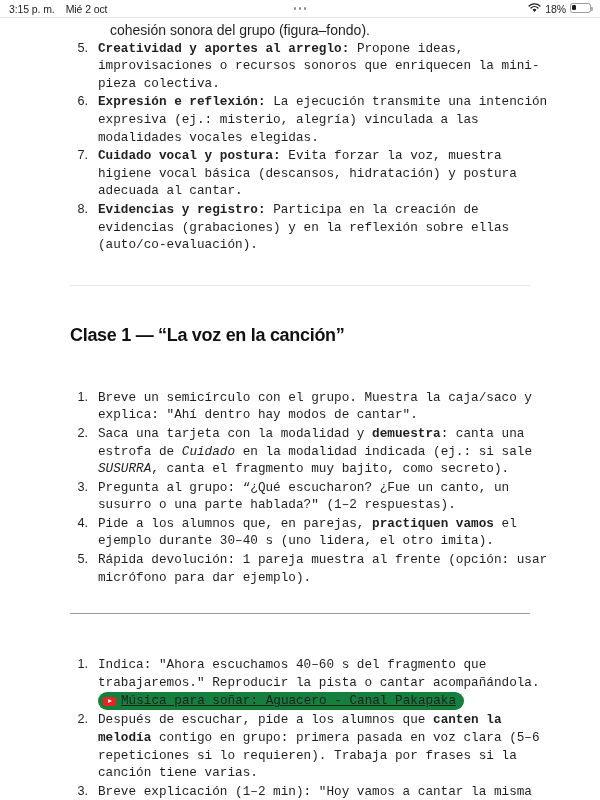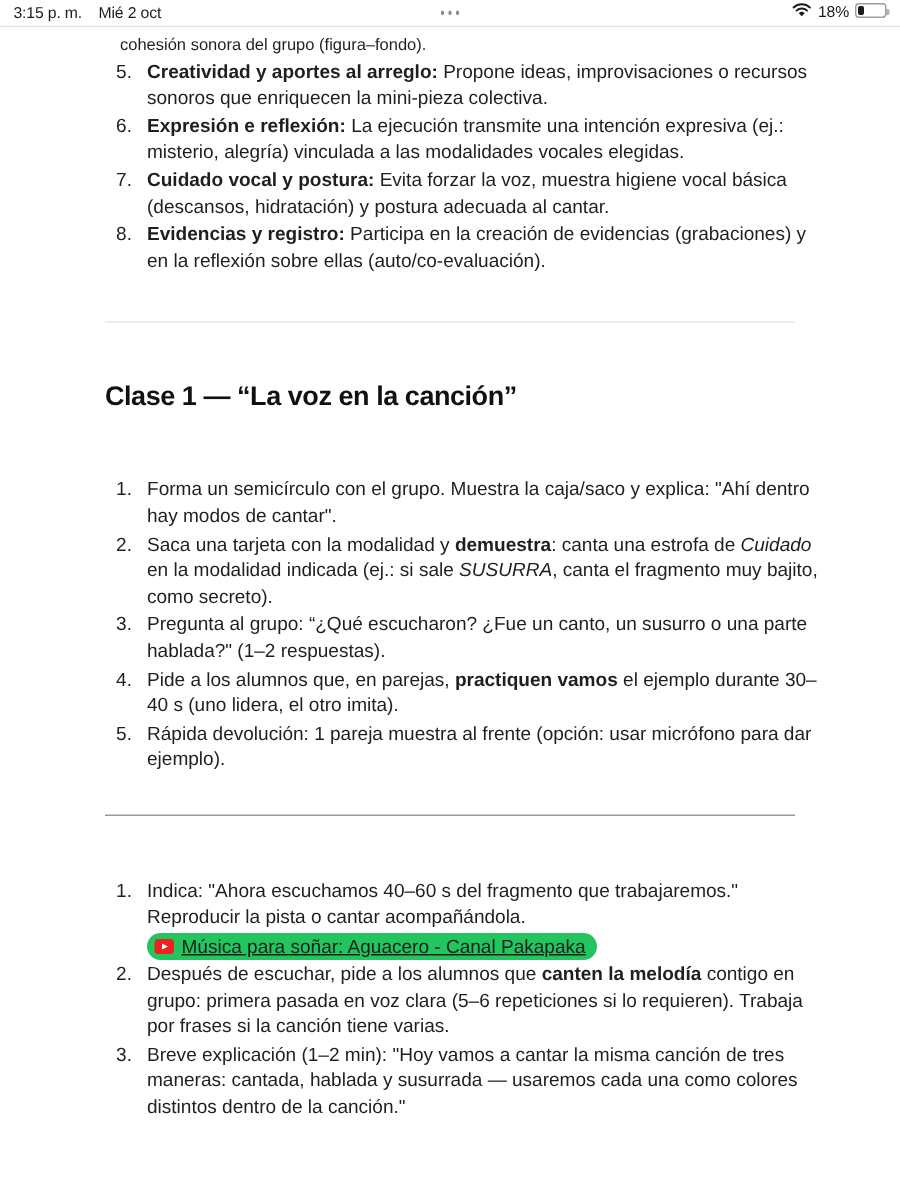--- a/index.html
+++ b/index.html
@@ -122,25 +122,26 @@
     min-width: 26px;
     text-align: right;
     padding-right: 10px;
     font-size: 12.7px;
     line-height: 17.6px;
     color: #1f1f1f;
   }
   li.step .txt {
     flex: 1;
     padding-right: 4px;
+    font-family: Liberation Mono, monospace;
   }
   .cont-top {
-    font-size: 11px;
+    font-size: 14px;
     line-height: 17.6px;
-    padding-left: 80px;
+    padding-left: 110px;
     padding-right: 46px;
     color: #1f1f1f;
   }
   .list-wrap { padding-left: 72px; }
 
   b, strong { font-weight: 700; }
   i, em { font-style: italic; }
 
   hr.rule {
     border: 0;
@@ -165,21 +166,21 @@
     font-weight: 700;
     margin: 0;
     padding: 0 70px;
     color: #141414;
   }
 
   .chip {
     display: inline-flex;
     align-items: center;
     gap: 5px;
-    background: #22c55e;
+    background: #15803d;
     border-radius: 9px;
     padding: 1px 8px 1px 5px;
     margin-top: 1px;
     font-size: 12.7px;
     line-height: 16px;
     color: #1f1f1f;
     max-width: 100%;
   }
   .yt {
     width: 13px; height: 9.5px;
@@ -272,21 +273,21 @@
 
     <div class="spacer-22"></div>
 
 
     <div class="spacer-16"></div>
 
     <div class="list-wrap">
       <ol class="steps">
         <li class="step">
           <span class="num">1.</span>
-          <span class="txt">Forma un semicírculo con el grupo. Muestra la caja/saco y explica: "Ahí dentro hay modos de cantar".</span>
+          <span class="txt">Breve un semicírculo con el grupo. Muestra la caja/saco y explica: "Ahí dentro hay modos de cantar".</span>
         </li>
         <li class="step">
           <span class="num">2.</span>
           <span class="txt">Saca una tarjeta con la modalidad y <b>demuestra</b>: canta una estrofa de <i>Cuidado</i> en la modalidad indicada (ej.: si sale <i>SUSURRA</i>, canta el fragmento muy bajito, como secreto).</span>
         </li>
         <li class="step">
           <span class="num">3.</span>
           <span class="txt">Pregunta al grupo: “¿Qué escucharon? ¿Fue un canto, un susurro o una parte hablada?" (1–2 respuestas).</span>
         </li>
         <li class="step">

